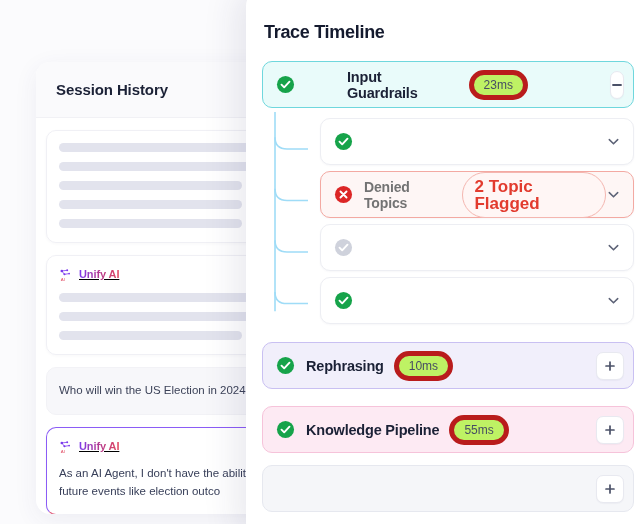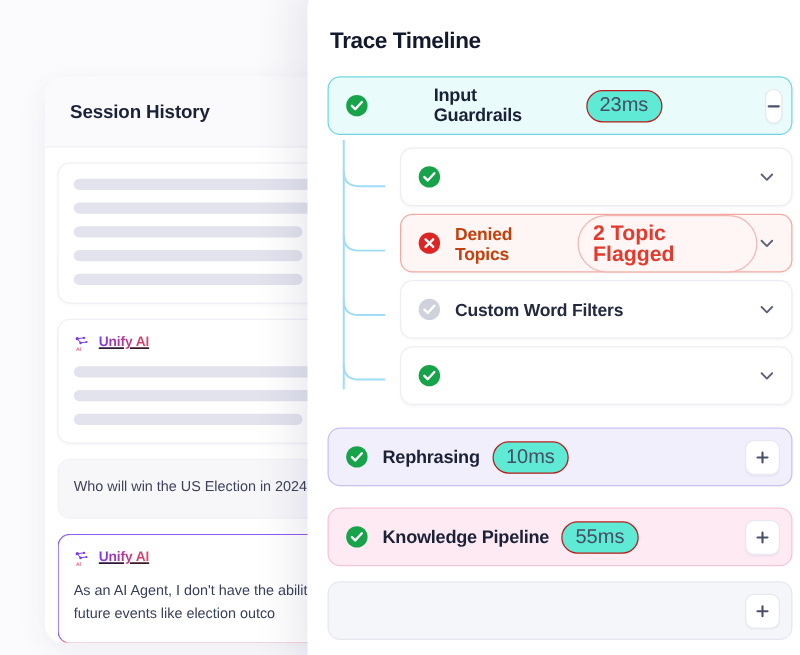--- a/index.html
+++ b/index.html
@@ -172,24 +172,24 @@
   .group-label {
     font-size: 14.5px;
     font-weight: 700;
     color: #1b2136;
     letter-spacing: -0.2px;
     margin-left: 11px;
   }
 
   .pill {
     margin-left: 10px;
-    background: #5eead4;
-    border: 1px solid #b91c1c;
+    background: #bef264;
+    border: 5px solid #b91c1c;
     border-radius: 999px;
-    font-size: 16px;
+    font-size: 12px;
     color: #474d63;
     padding: 4px 10px 4px 10px;
     font-weight: 400;
     line-height: 1;
   }
 
   .spacer { flex: 1; }
 
   .toggle-btn {
     width: 28px; height: 28px;
@@ -235,21 +235,21 @@
     background: #fef6f5;
     border: 1.5px solid #f3a9a2;
   }
   .child-label {
     font-size: 14px;
     font-weight: 600;
     color: #242a40;
     letter-spacing: -0.15px;
     margin-left: 11px;
   }
-  .child-row.danger .child-label { color: #c2410c; }
+  .child-row.danger .child-label { color: #737373; }
 
   .badge-danger {
     margin-left: 12px;
     border: 1px solid #f4b6b0;
     background: #fff6f5;
     border-radius: 999px;
     color: #e23b2e;
     font-size: 17px;
     font-weight: 600;
     padding: 5px 11px;
@@ -401,21 +401,20 @@
             <path d="M3.5 6 L8 10.5 L12.5 6" stroke="#5c6276" stroke-width="1.6" fill="none" stroke-linecap="round" stroke-linejoin="round"></path>
           </svg>
         </span>
       </div>
 
       <div class="child-row">
         <svg class="ico" viewBox="0 0 20 20">
           <circle cx="10" cy="10" r="9" fill="#cfd2dc"></circle>
           <path d="M5.8 10.2 L8.6 13 L14.2 7" stroke="#ffffff" stroke-width="2" fill="none" stroke-linecap="round" stroke-linejoin="round"></path>
         </svg>
-        <span class="child-label">Custom Word Filters</span>
         <span class="spacer"></span>
         <span class="chev">
           <svg width="15" height="15" viewBox="0 0 16 16">
             <path d="M3.5 6 L8 10.5 L12.5 6" stroke="#5c6276" stroke-width="1.6" fill="none" stroke-linecap="round" stroke-linejoin="round"></path>
           </svg>
         </span>
       </div>
 
       <div class="child-row">
         <svg class="ico" viewBox="0 0 20 20">

